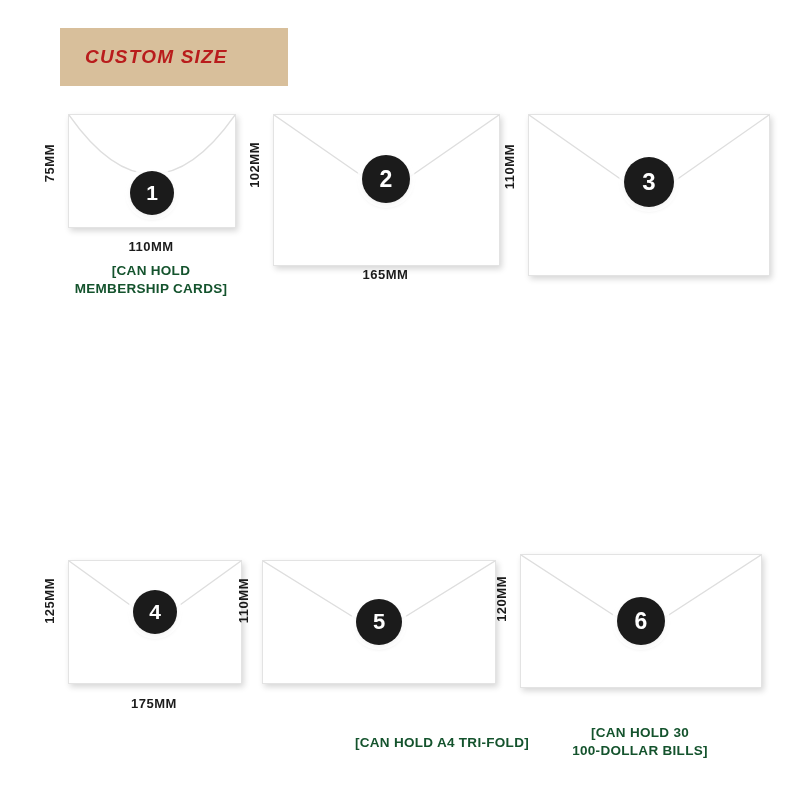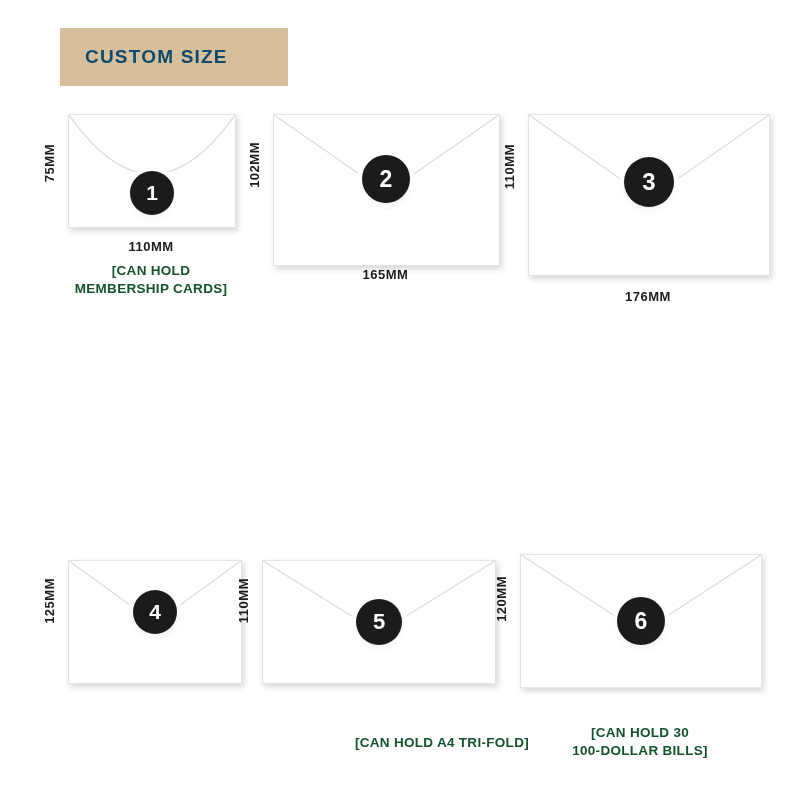--- a/index.html
+++ b/index.html
@@ -20,25 +20,26 @@
     position: absolute;
     left: 60px;
     top: 28px;
     width: 228px;
     height: 58px;
     background: #d8bf9b;
     display: flex;
     align-items: center;
   }
   .header-banner .title {
-    color: #0c4a6e;
+    color: #b91c1c;
     font-size: 19px;
     font-weight: bold;
     letter-spacing: 1.2px;
     margin-left: 25px;
+    font-style: italic;
   }
 
   
   .rows {
     position: absolute;
     left: 0;
     top: 96px;
     width: 800px;
   }
   .row {
@@ -168,40 +169,40 @@
           <div class="flap">
             <svg viewBox="0 0 240 160" preserveAspectRatio="none">
               <path d="M0 0 L120 84 L240 0" fill="#ffffff" stroke="#dedede" stroke-width="1.4"></path>
             </svg>
           </div>
           <div class="seal" style="width:50px; height:50px; font-size:24px; left:95px; top:42px;">
             <span>3</span>
           </div>
         </div>
         <div class="dim-h" style="left:-26px; top:30px;">110MM</div>
-        <div class="dim-w" style="left:0; top:175px; width:240px;">176MM</div>
       </div>
     </div>
   </div>
 
   <div class="row" style="height:228px;">
 
     <div class="cell" style="left:68px; top:244px;">
       <div class="env-wrap">
         <div class="envelope" style="width:172px; height:122px;">
           <div class="flap">
             <svg viewBox="0 0 172 122" preserveAspectRatio="none">
               <path d="M0 0 L86 62 L172 0" fill="#ffffff" stroke="#dedede" stroke-width="1.4"></path>
             </svg>
           </div>
           <div class="seal" style="width:44px; height:44px; font-size:21px; left:64px; top:29px;">
             <span>4</span>
           </div>
         </div>
         <div class="dim-h" style="left:-26px; top:18px;">125MM</div>
+        <div class="dim-w" style="left:0; top:136px; width:172px;">175MM</div>
       </div>
     </div>
 
     <div class="cell" style="left:262px; top:244px;">
       <div class="env-wrap">
         <div class="envelope" style="width:232px; height:122px;">
           <div class="flap">
             <svg viewBox="0 0 232 122" preserveAspectRatio="none">
               <path d="M0 0 L116 72 L232 0" fill="#ffffff" stroke="#dedede" stroke-width="1.4"></path>
             </svg>

